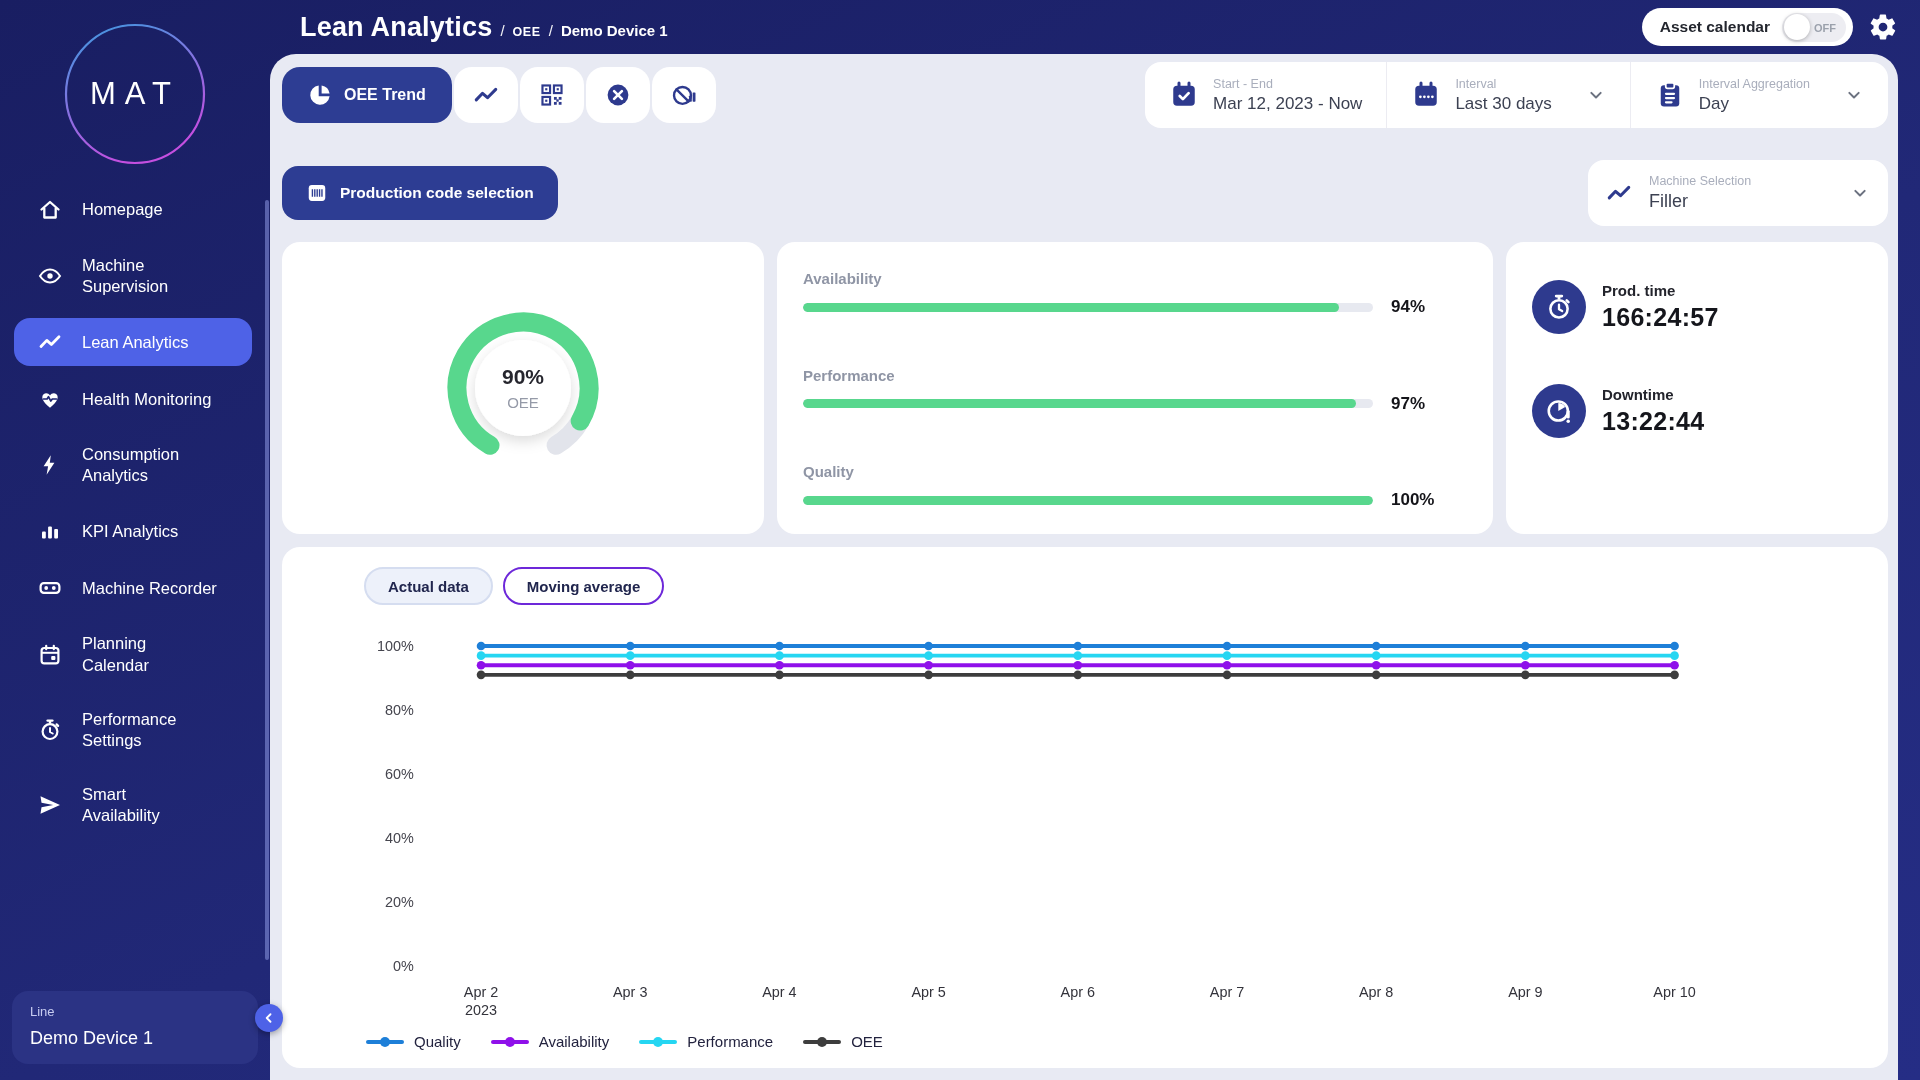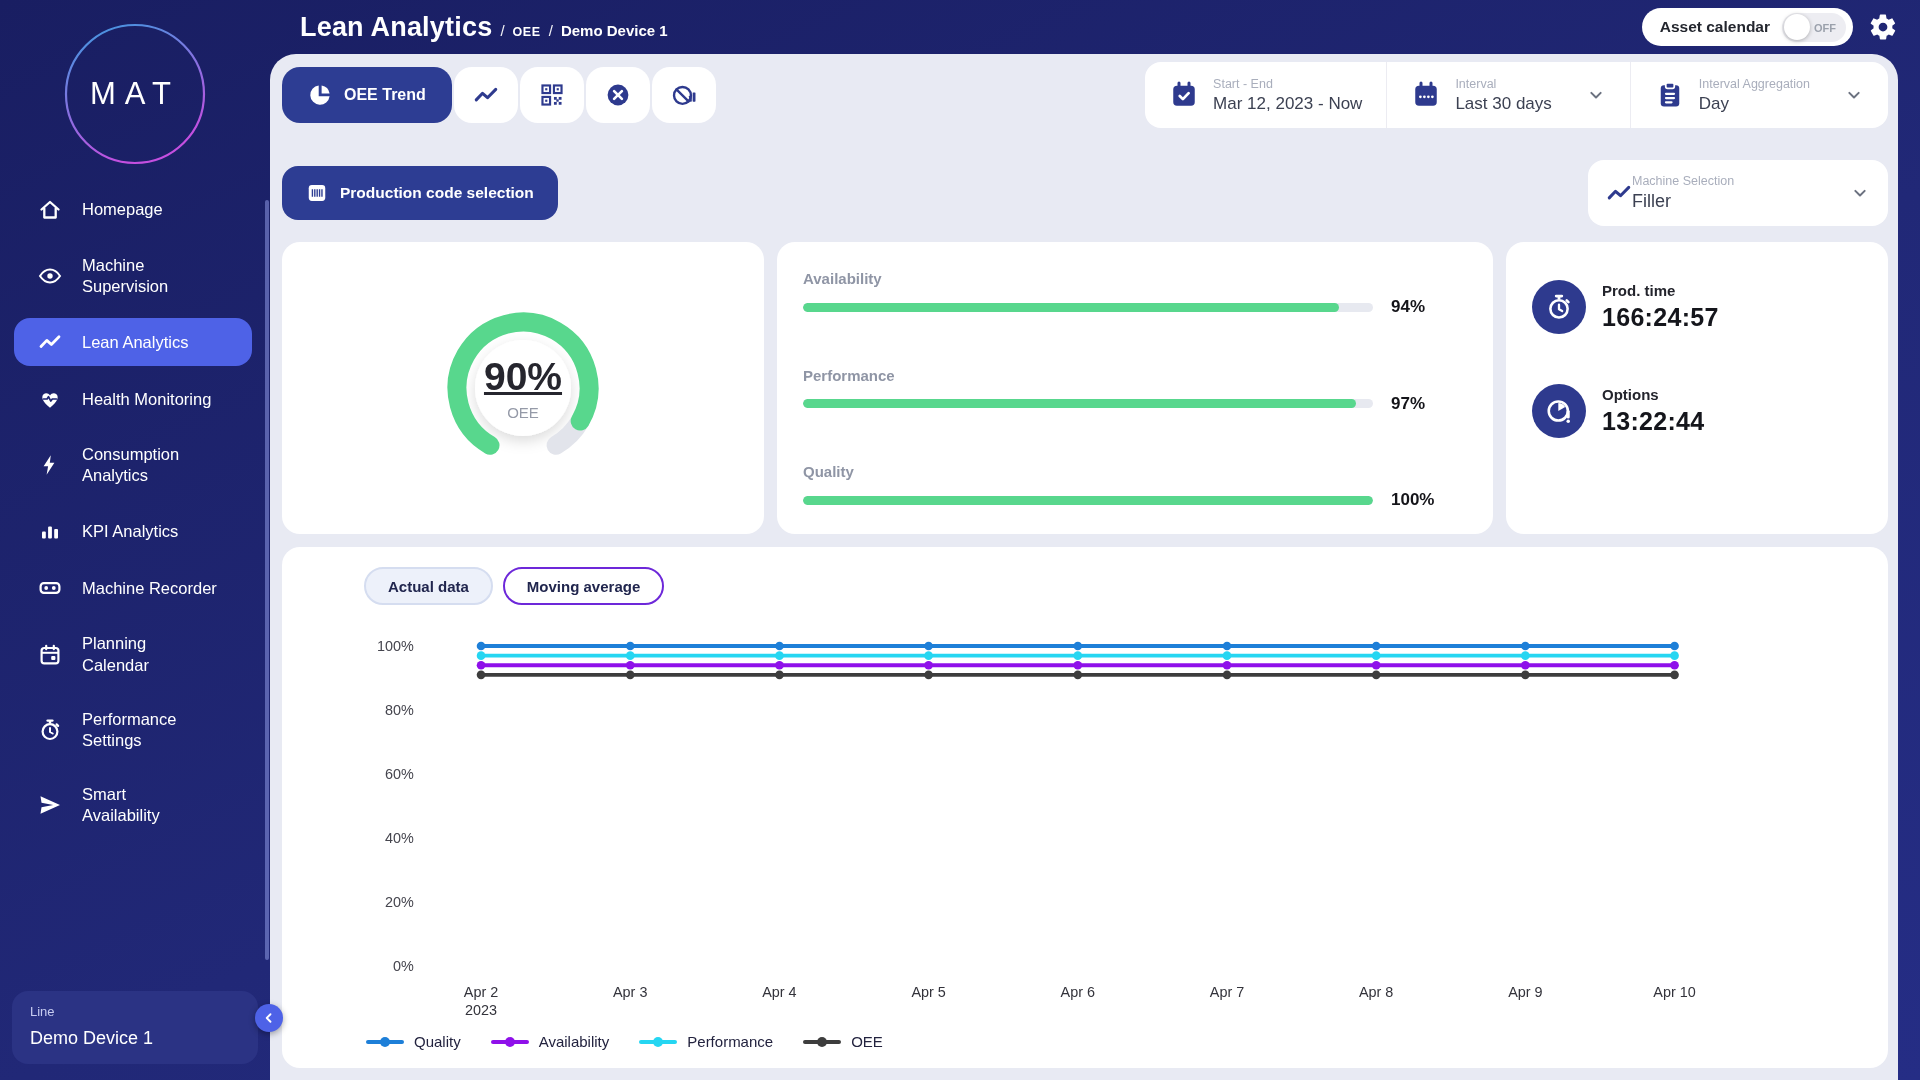--- a/index.html
+++ b/index.html
@@ -74,32 +74,32 @@
   .f-value { font-size:17px; color:#3c4152; white-space:nowrap; }
   .f-chev { width:20px; height:20px; color:#6c7280; margin-left:20px; flex:0 0 20px; }
 
   .row-b { display:flex; align-items:center; justify-content:space-between; margin-bottom:16px; }
   .sel-group { display:flex; gap:12px; }
   .sel-btn { display:flex; align-items:center; gap:12px; height:54px; padding:0 24px; border-radius:16px;
     background:#2d3d93; color:#fff; font-weight:bold; font-size:15.5px; border:none;
     font-family:inherit; cursor:pointer; }
   .sel-btn .ico { width:22px; height:22px; }
   .machine-card { width:300px; height:66px; background:#fff; border-radius:16px; display:flex;
-    align-items:center; padding:0 18px; gap:0; cursor:pointer; }
+    align-items:center; padding:0 18px; gap:17px; cursor:pointer; }
   .machine-card .m-ico { width:26px; height:26px; color:#2e3a8e; flex:0 0 26px; }
   .machine-card .m-col { flex:1; }
 
   .row-c { display:flex; gap:13px; height:292px; margin-bottom:13px; }
   .card { background:#fff; border-radius:18px; }
   .gauge-card { width:482px; display:flex; align-items:center; justify-content:center; }
   .gauge-box { position:relative; width:192px; height:192px; }
   .gauge-box svg { width:100%; height:100%; display:block; }
   .gauge-center { position:absolute; inset:0; display:flex; flex-direction:column;
     align-items:center; justify-content:center; gap:5px; }
-  .gauge-value { font-size:39px; font-weight:bold; color:#26262e;text-decoration:underline; }
+  .gauge-value { font-size:21px; font-weight:bold; color:#26262e; }
   .gauge-label { font-size:15px; color:#959aa8; }
 
   .bars-card { flex:1; padding:28px 46px 24px 26px; display:flex; flex-direction:column; justify-content:space-between; }
   .bar-label { font-size:15px; font-weight:bold; color:#8f95a5; margin-bottom:10px; }
   .bar-line { display:flex; align-items:center; gap:18px; }
   .bar-track { flex:1; height:9px; border-radius:5px; background:#e7e9f0; overflow:hidden; }
   .bar-fill { height:100%; border-radius:5px; background:#58d78d; }
   .bar-value { width:56px; font-size:17px; font-weight:bold; color:#15151a; }
 
   .times-card { width:382px; padding:38px 26px; display:flex; flex-direction:column; gap:50px; }
@@ -503,21 +503,21 @@
                 <span class="ico">
                   <svg viewBox="0 0 24 24">
                     <circle cx="11.4" cy="12" r="8.2" fill="none" stroke="currentColor" stroke-width="2.2"></circle>
                     <path d="M11.4 12V5.2a6.8 6.8 0 0 1 5.9 3.4z" fill="currentColor"></path>
                     <path d="M19.9 12.4v4.8" stroke="currentColor" stroke-width="2.6" stroke-linecap="round"></path>
                     <circle cx="19.9" cy="20.8" r="1.5" fill="currentColor"></circle>
                   </svg>
                 </span>
               </span>
             <span>
-              <div class="time-label">Options</div>
+              <div class="time-label">Downtime</div>
               <div class="time-value">13:22:44</div>
             </span>
           </div>
         </div>
       </div>
 
       <div class="card chart-card">
         <div class="chart-modes" id="chartModes">
             <button class="mode-btn active">Actual data</button>
             <button class="mode-btn">Moving average</button>

